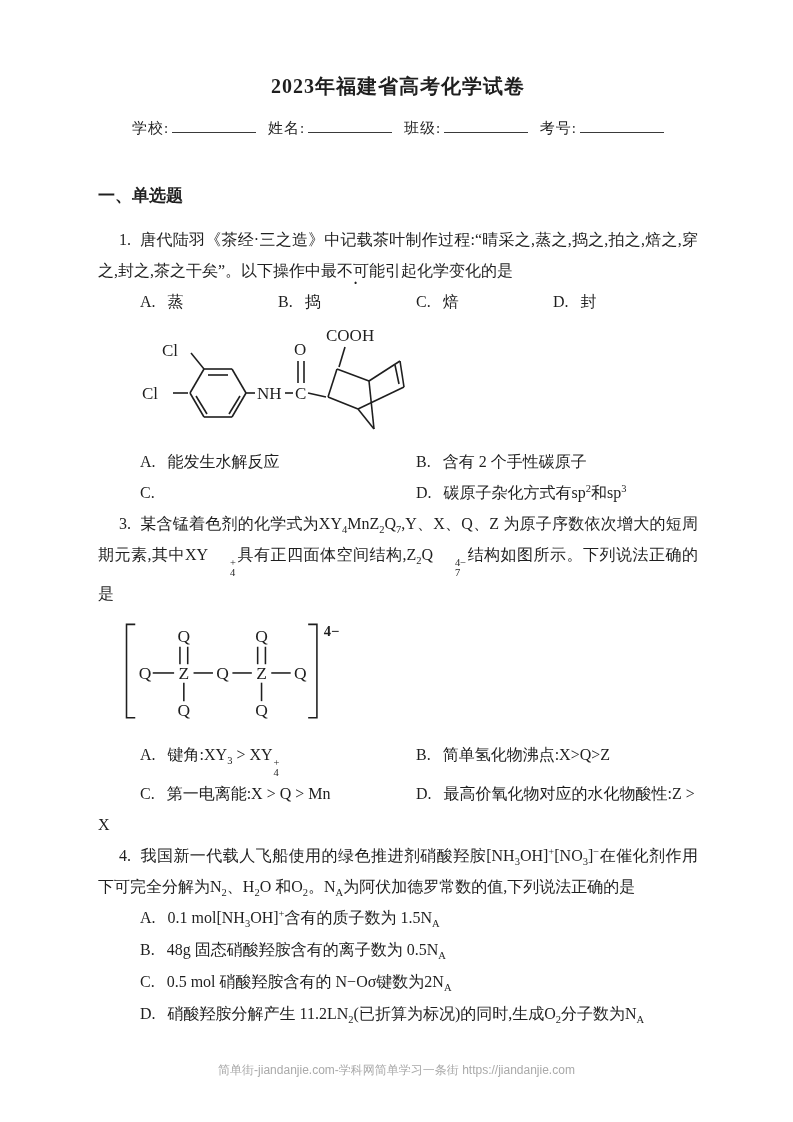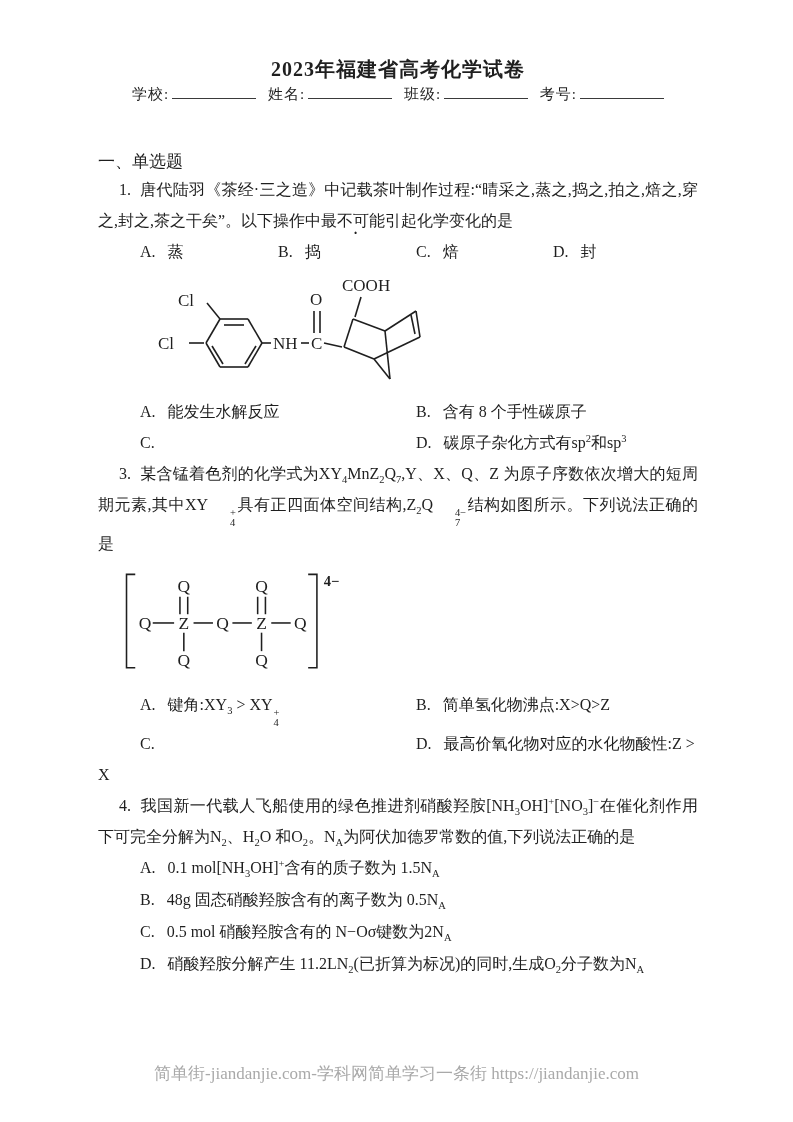--- a/index.html
+++ b/index.html
@@ -2,50 +2,50 @@
 <html><head>
 <meta charset="utf-8">
 <style>
   html,body{margin:0;padding:0;background:#ffffff;}
   .page{
     width:793px;height:1122px;box-sizing:border-box;
     padding:54px 95px 0 98px;position:relative;background:#fff;
     font-family:"Liberation Serif","DejaVu Serif",serif;color:#1f1f1f;
     overflow:hidden;
   }
-  h1.title{font-size:20px;text-align:center;margin:0;font-weight:bold;line-height:30px;letter-spacing:1px;}
+  h1.title{font-size:20px;text-align:center;margin:17px;font-weight:bold;line-height:30px;letter-spacing:1px;}
   .info{text-align:center;font-size:15px;line-height:20px;white-space:nowrap;}
   .info .lbl{letter-spacing:1px;}
   .blank{display:inline-block;width:84px;height:13px;border-bottom:1px solid #3a3a3a;margin:0 8px 0 3px;}
   .blank.last{margin-right:0;}
-  h2.section{font-size:17px;font-weight:normal;margin:46px 0 0 0;line-height:24px;}
+  h2.section{font-size:17px;font-weight:bold;margin:46px 0 16px 0;line-height:24px;}
   .stem{margin:0;font-size:16px;line-height:31px;text-align:justify;text-indent:21px;}
   .qnum{margin-right:9px;}
   .opts{margin:0 0 0 42px;font-size:16px;line-height:31px;display:flex;}
   .opt{display:flex;align-items:baseline;}
   .okey{margin-right:12px;}
   .w138{width:138px;}
   .w137{width:137px;}
   .w276{width:276px;}
   .row32{line-height:32px;}
   .wrapline{margin:0;font-size:16px;line-height:31px;}
-  .struct2{margin:2px 0 0 56px;height:127px;}
+  .struct2{margin:2px 0 0 40px;height:127px;}
   .struct3{margin:2px 0 4px 12px;height:124px;}
   svg{display:block;}
   svg line, svg polyline{stroke:#1f1f1f;stroke-width:1.6;fill:none;}
   svg text{font-family:"Liberation Serif","DejaVu Serif",serif;fill:#1f1f1f;}
   sub{font-size:10.5px;vertical-align:-4px;line-height:0;}
   sup{font-size:10.5px;vertical-align:6px;line-height:0;}
   .stk{display:inline-flex;flex-direction:column;vertical-align:-6px;line-height:0;margin:0 1px;}
   .stk .sp,.stk .sb{display:block;font-size:10.5px;line-height:10px;height:10px;text-align:left;}
   .emph{position:relative;}
   .emph::after{content:"\00B7";position:absolute;left:50%;bottom:-9px;transform:translateX(-50%);
     font-size:14px;font-weight:bold;line-height:8px;}
   .footer{position:absolute;left:0;right:0;top:1062px;text-align:center;
-    font-family:Liberation Serif, serif;font-size:17px;color:#a9a9a9;}
+    font-family:Liberation Sans, sans-serif;font-size:12px;color:#a9a9a9;}
 </style>
 </head>
 <body>
 
 <div class="page">
 
   <h1 class="title">2023年福建省高考化学试卷</h1>
 
   <div class="info">
     <span class="lbl">学校:</span><span class="blank"></span>
@@ -122,21 +122,21 @@
     </svg>
   </div>
 
   <div class="opts">
     <span class="opt w276">
         <span class="okey">A.</span>
         <span>能发生水解反应</span>
       </span>
     <span class="opt">
         <span class="okey">B.</span>
-        <span>含有 8 个手性碳原子</span>
+        <span>含有 2 个手性碳原子</span>
       </span>
   </div>
   <div class="opts">
     <span class="opt w276">
         <span class="okey">C.</span>
       </span>
     <span class="opt">
         <span class="okey">D.</span>
         <span>碳原子杂化方式有sp<sup>2</sup>和sp<sup>3</sup></span>
       </span>
@@ -188,20 +188,21 @@
           </span></span>
       </span>
     <span class="opt">
         <span class="okey">B.</span>
         <span>简单氢化物沸点:X&gt;Q&gt;Z</span>
       </span>
   </div>
   <div class="opts">
     <span class="opt w276">
         <span class="okey">C.</span>
+        <span>第一电离能:X &gt; Q &gt; Mn</span>
       </span>
     <span class="opt">
         <span class="okey">D.</span>
         <span>最高价氧化物对应的水化物酸性:Z &gt;</span>
       </span>
   </div>
   <p class="wrapline">X</p>
 
   <p class="stem"><span class="qnum">4.</span><span>我国新一代载人飞船使用的绿色推进剂硝酸羟胺[NH<sub>3</sub>OH]<sup>+</sup>[NO<sub>3</sub>]<sup>−</sup>在催化剂作用下可完全分解为N<sub>2</sub>、H<sub>2</sub>O 和O<sub>2</sub>。N<sub>A</sub>为阿伏加德罗常数的值,下列说法正确的是</span></p>
   <div class="opts row32">

